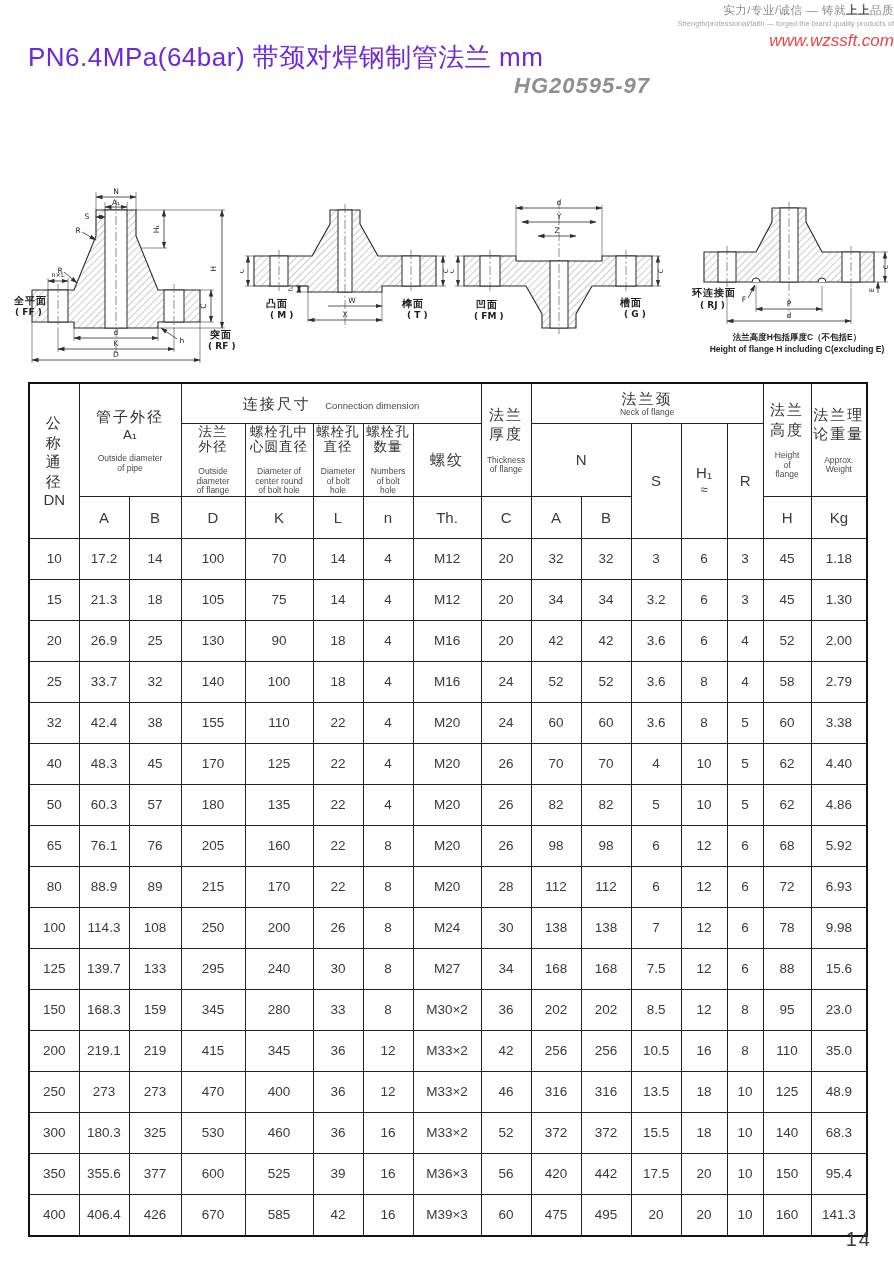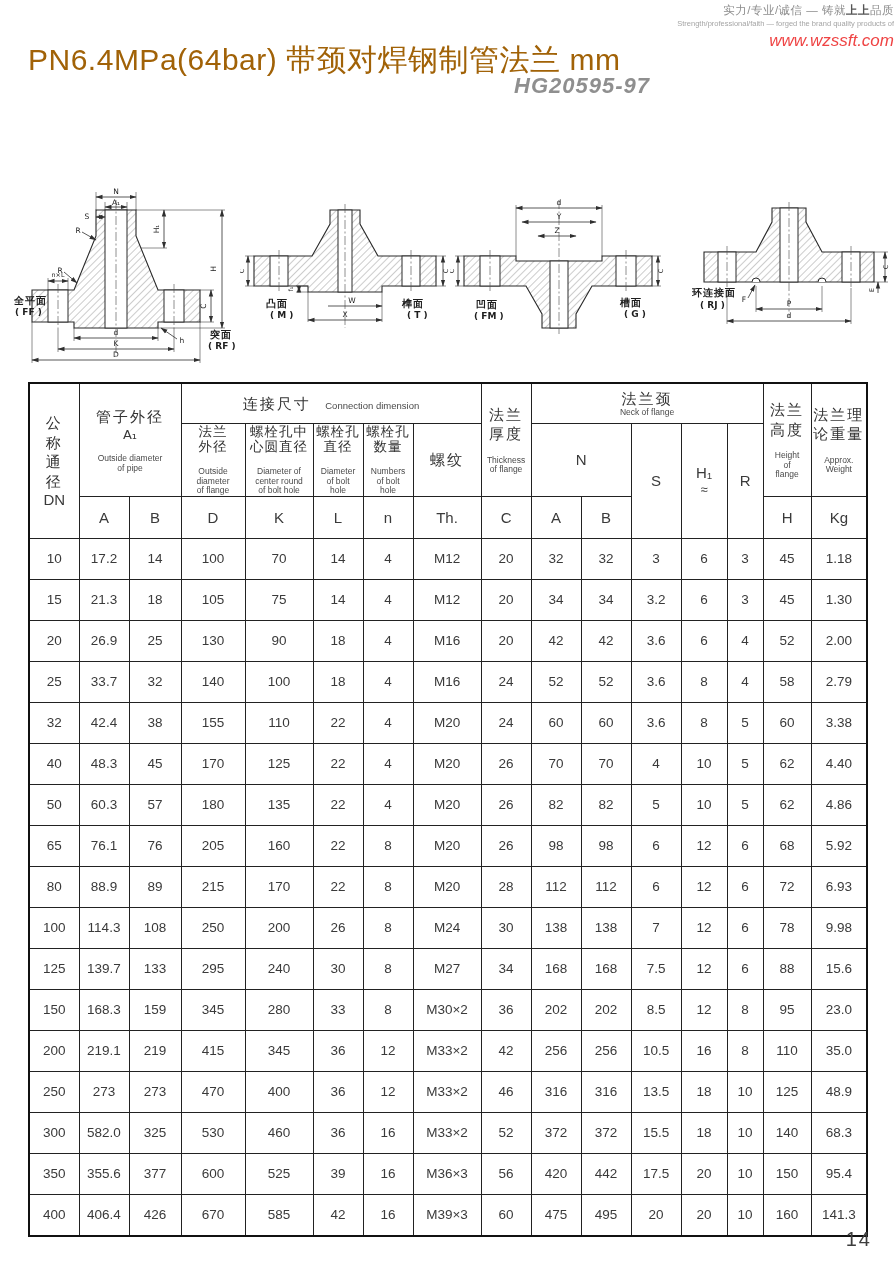--- a/index.html
+++ b/index.html
@@ -6,21 +6,21 @@
   .page{position:relative;width:894px;height:1261px;background:#fff;font-family:"Liberation Sans",sans-serif;overflow:hidden;}
 
   
   .tagline{position:absolute;top:3px;right:0;text-align:right;}
   .tg1{font-size:11.5px;color:#8d8d8d;letter-spacing:.5px;}
   .tg1 .bold{color:#555;font-weight:bold;}
   .tg2{font-size:7.5px;color:#a5a5a5;margin-top:1px;}
   .url{font-size:17px;color:#ef4444;font-style:italic;margin-top:3px;}
 
   
-  .title{position:absolute;left:28px;top:40px;font-size:30px;color:#a16207;letter-spacing:.5px;white-space:nowrap;}
+  .title{position:absolute;left:28px;top:40px;font-size:26px;color:#6d28d9;letter-spacing:.5px;white-space:nowrap;}
   .subtitle{position:absolute;left:28px;top:84px;font-size:19.5px;color:#3a3a3a;}
   .hg{position:absolute;left:514px;top:73px;font-size:22px;font-weight:bold;font-style:italic;color:#8f8f8f;letter-spacing:1px;}
 
   
   svg.dwg{position:absolute;}
   svg.dwg text{font-family:"DejaVu Sans",sans-serif;}
   .dt{font-size:7.5px;fill:#1d1d1d;}
   .dts{font-size:6.3px;fill:#1d1d1d;}
   .cap{font-size:10px;font-weight:bold;fill:#1d1d1d;letter-spacing:1px;}
   .cap2{font-size:9px;font-weight:bold;fill:#1d1d1d;}
@@ -238,20 +238,24 @@
     <line class="dim" x1="64" y1="109" x2="130" y2="109" marker-start="url(#ar4)" marker-end="url(#ar4)"></line>
     <text class="dt" x="97" y="106" text-anchor="middle">P</text>
     <line class="ext" x1="35" y1="88" x2="35" y2="124"></line>
       <line class="ext" x1="159" y1="88" x2="159" y2="124"></line>
     <line class="dim" x1="35" y1="121" x2="159" y2="121" marker-start="url(#ar4)" marker-end="url(#ar4)"></line>
     <text class="dt" x="97" y="118" text-anchor="middle">d</text>
     <text class="cap" x="0" y="96">环连接面</text>
     <text class="cap2" x="8" y="108">( RJ )</text>
   </svg>
 
+  <div class="note">
+    <div>法兰高度H包括厚度C（不包括E）</div>
+    <div>Height of flange H including C(excluding E)</div>
+  </div>
 
   <table class="spec">
     <colgroup>
       <col style="width:50px">
         <col style="width:50px">
         <col style="width:52px">
         <col style="width:64px">
       <col style="width:68px">
         <col style="width:50px">
         <col style="width:50px">
@@ -617,21 +621,21 @@
           <td>316</td>
           <td>316</td>
           <td>13.5</td>
           <td>18</td>
           <td>10</td>
           <td>125</td>
           <td>48.9</td>
         </tr>
         <tr>
           <td>300</td>
-          <td>582.0</td>
+          <td>180.3</td>
           <td>325</td>
           <td>530</td>
           <td>460</td>
           <td>36</td>
           <td>16</td>
           <td>M33×2</td>
           <td>52</td>
           <td>372</td>
           <td>372</td>
           <td>15.5</td>

